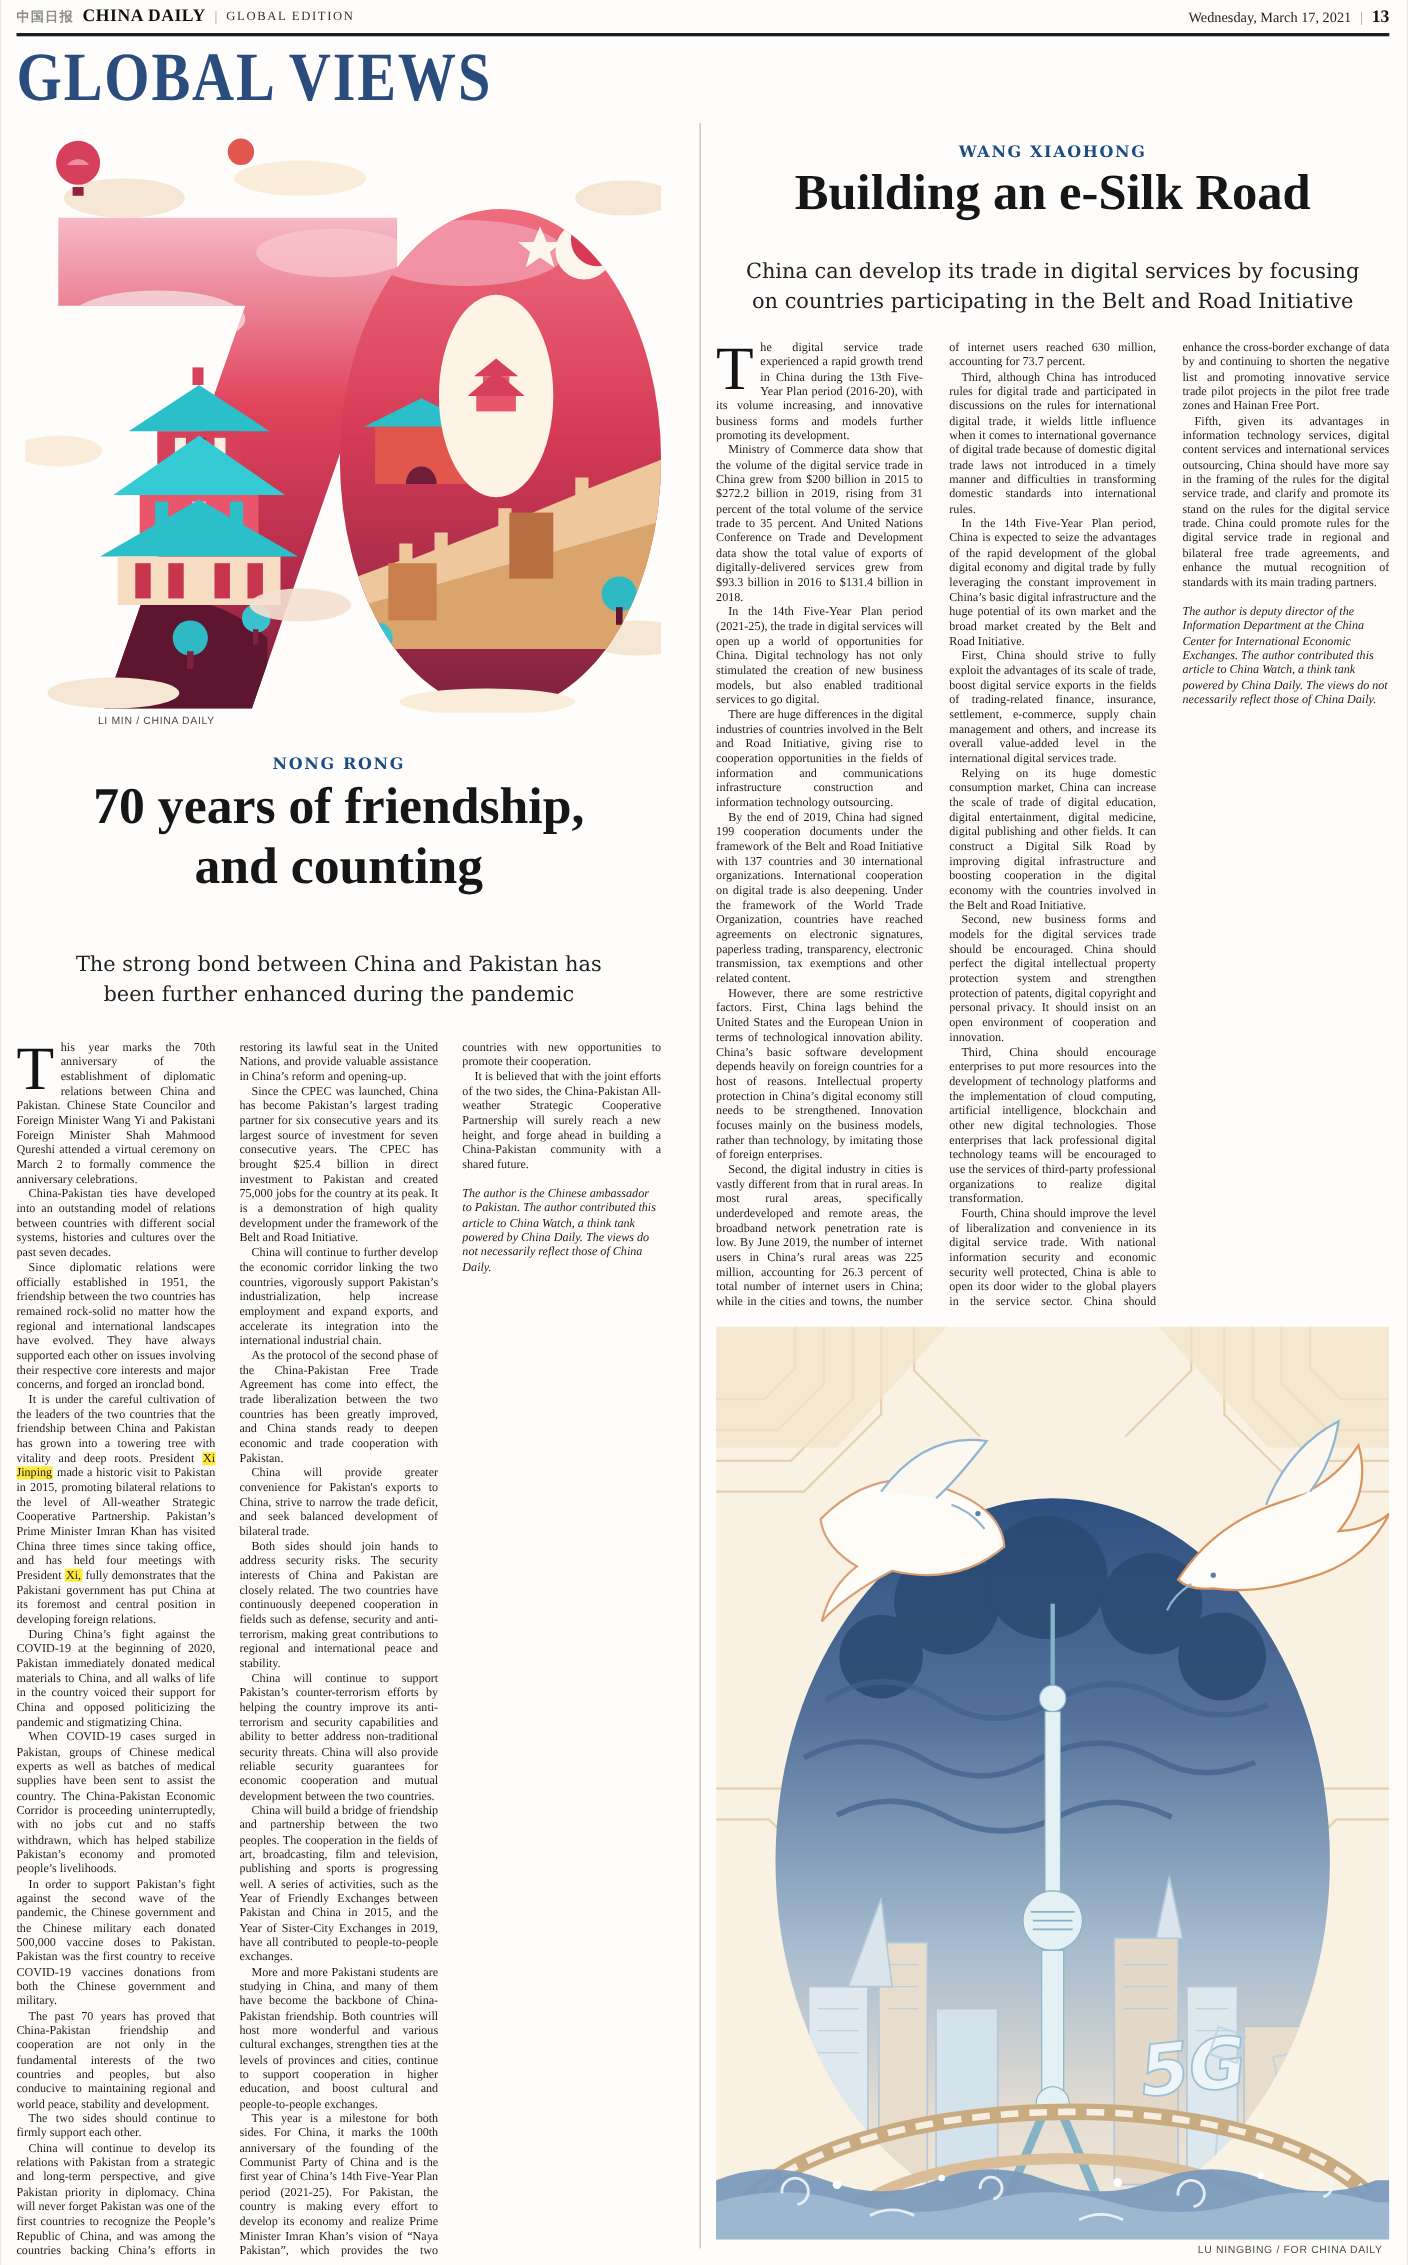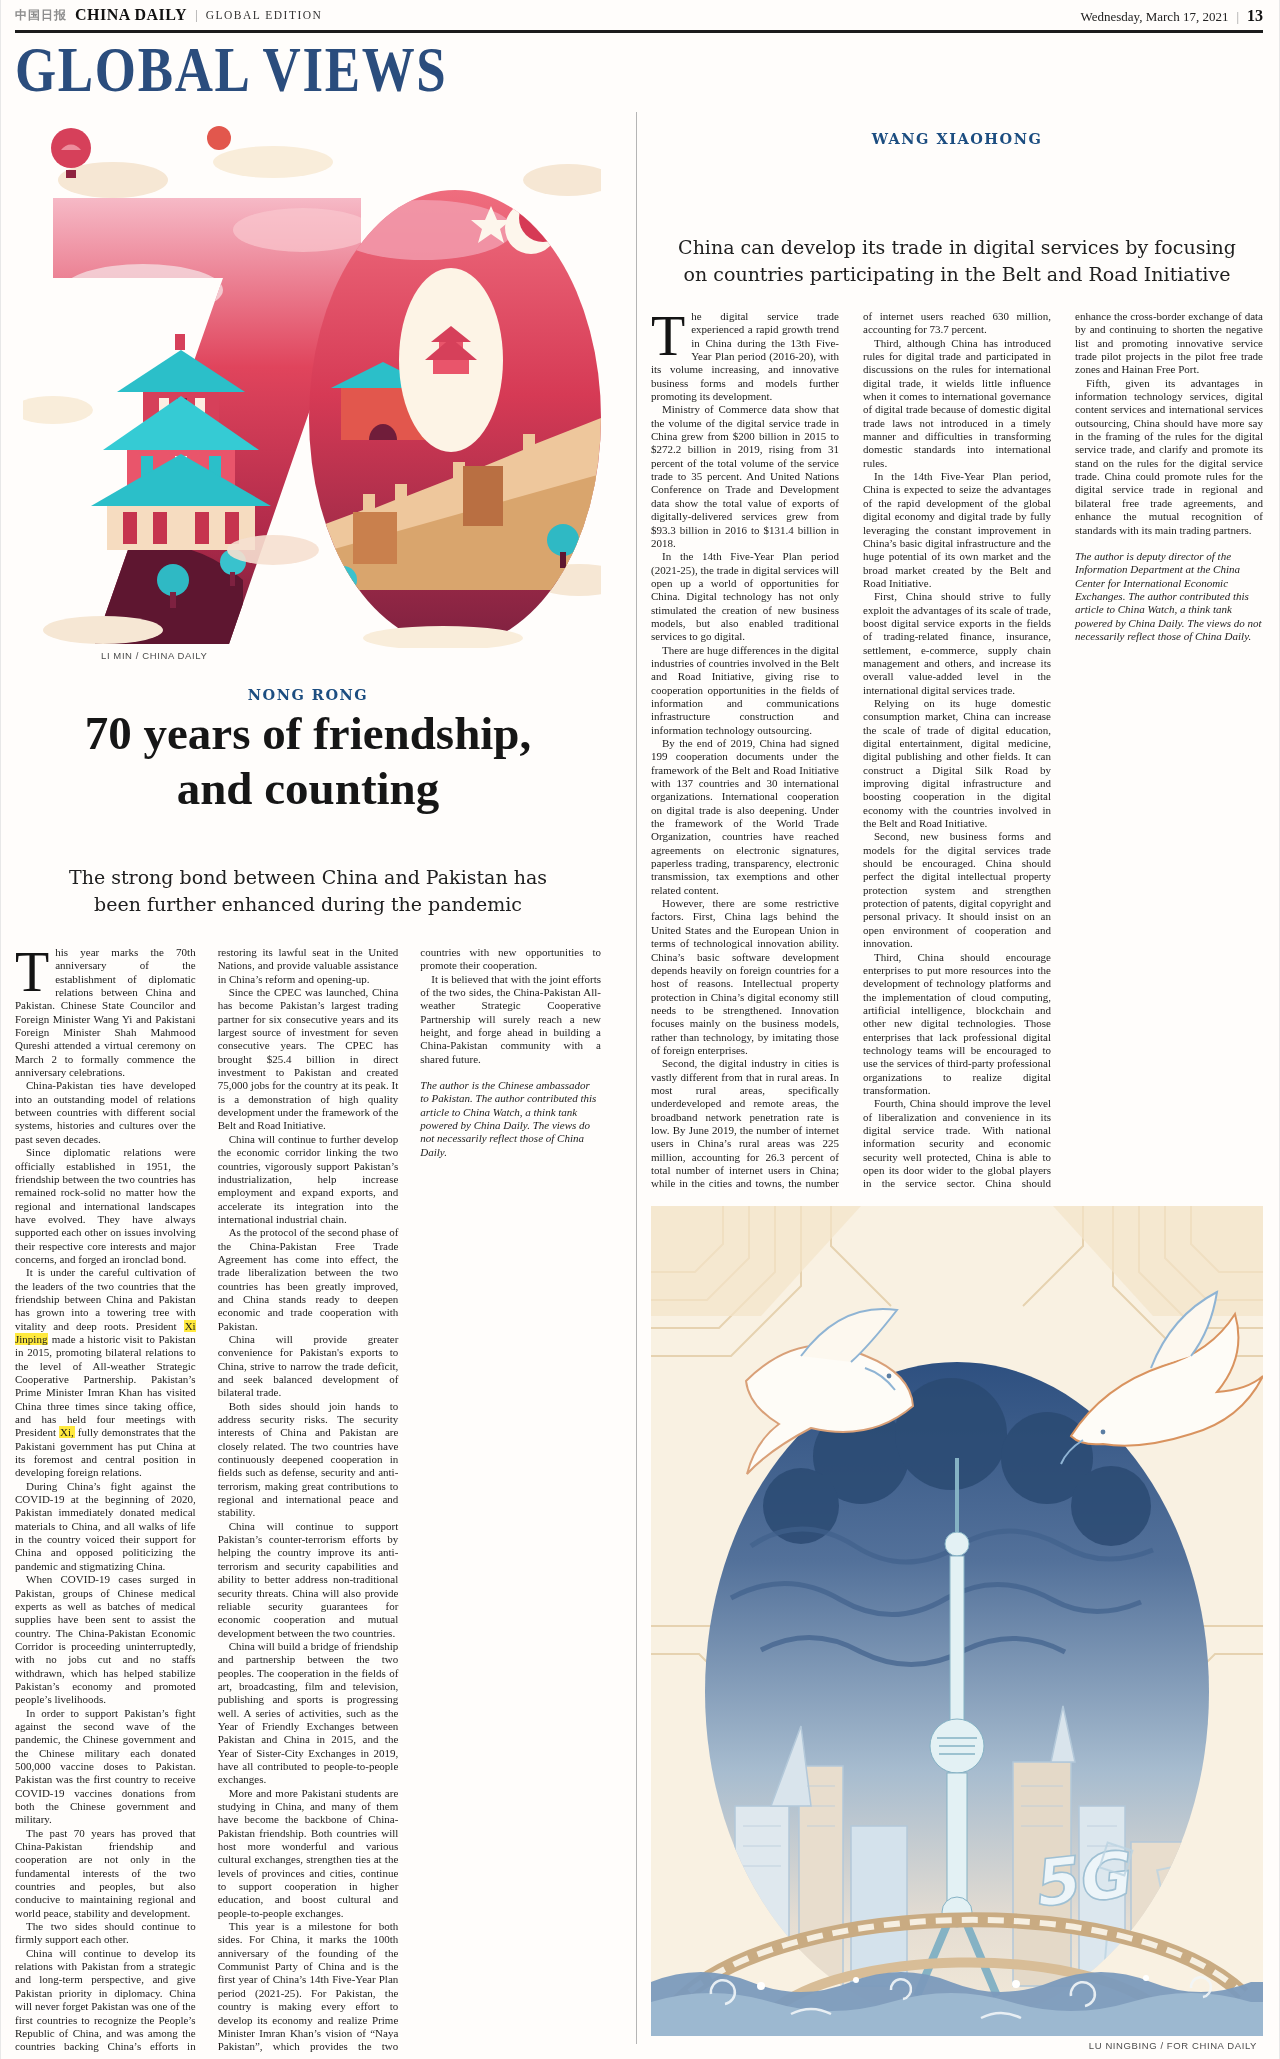--- a/index.html
+++ b/index.html
@@ -156,21 +156,21 @@
     <ellipse cx="428" cy="250" rx="52" ry="92" fill="#fdf4e6"></ellipse>
     <g transform="translate(408,216)">
       <polygon points="20,0 40,16 0,16" fill="#d6405a"></polygon>
       <rect x="8" y="16" width="24" height="12" fill="#e9556b"></rect>
       <polygon points="20,12 46,34 -6,34" fill="#d6405a"></polygon>
       <rect x="2" y="34" width="36" height="14" fill="#e9556b"></rect>
     </g>
     <ellipse cx="80" cy="520" rx="60" ry="14" fill="#f6e7d4"></ellipse>
     <ellipse cx="420" cy="528" rx="80" ry="12" fill="#f9edda"></ellipse>
   </svg>
-  <div class="credit" style="left:100px;top:650px;">LI MIN / CHINA DAILY</div>
+  <div class="credit" style="left:88px;top:650px;">LI MIN / CHINA DAILY</div>
 
   <div class="byline" style="left:14px;width:586px;top:686px;">NONG RONG</div>
 
   <div class="headline" style="left:14px;width:586px;top:706px;font-size:47px;">
     <div>70 years of friendship,</div>
     <div>and counting</div>
   </div>
 
   <div class="standfirst" style="left:64px;width:486px;top:864px;">The strong bond between China and Pakistan has been further enhanced during the pandemic</div>
 
@@ -195,20 +195,21 @@
         <p>China will build a bridge of friendship and partnership between the two peoples. The cooperation in the fields of art, broadcasting, film and television, publishing and sports is progressing well. A series of activities, such as the Year of Friendly Exchanges between Pakistan and China in 2015, and the Year of Sister-City Exchanges in 2019, have all contributed to people-to-people exchanges.</p>
         <p>More and more Pakistani students are studying in China, and many of them have become the backbone of China-Pakistan friendship. Both countries will host more wonderful and various cultural exchanges, strengthen ties at the levels of provinces and cities, continue to support cooperation in higher education, and boost cultural and people-to-people exchanges.</p>
         <p>This year is a milestone for both sides. For China, it marks the 100th anniversary of the founding of the Communist Party of China and is the first year of China’s 14th Five-Year Plan period (2021-25). For Pakistan, the country is making every effort to develop its economy and realize Prime Minister Imran Khan’s vision of “Naya Pakistan”, which provides the two countries with new opportunities to promote their cooperation.</p>
         <p>It is believed that with the joint efforts of the two sides, the China-Pakistan All-weather Strategic Cooperative Partnership will surely reach a new height, and forge ahead in building a China-Pakistan community with a shared future.</p>
       </div>
     <p class="bio">The author is the Chinese ambassador to Pakistan. The author contributed this article to China Watch, a think tank powered by China Daily. The views do not necessarily reflect those of China Daily.</p>
   </div>
 
   <div class="byline" style="left:650px;width:612px;top:130px;">WANG XIAOHONG</div>
 
+  <div class="headline" style="left:650px;width:612px;top:148px;font-size:46px;">Building an e-Silk Road</div>
 
   <div class="standfirst" style="left:676px;width:560px;top:234px;">China can develop its trade in digital services by focusing on countries participating in the Belt and Road Initiative</div>
 
   <div class="body-cols" style="left:650px;top:310px;width:612px;height:888px;column-gap:24px;">
     <div class="paras">
         <p class="first">The digital service trade experienced a rapid growth trend in China during the 13th Five-Year Plan period (2016-20), with its volume increasing, and innovative business forms and models further promoting its development.</p>
         <p>Ministry of Commerce data show that the volume of the digital service trade in China grew from $200 billion in 2015 to $272.2 billion in 2019, rising from 31 percent of the total volume of the service trade to 35 percent. And United Nations Conference on Trade and Development data show the total value of exports of digitally-delivered services grew from $93.3 billion in 2016 to $131.4 billion in 2018.</p>
         <p>In the 14th Five-Year Plan period (2021-25), the trade in digital services will open up a world of opportunities for China. Digital technology has not only stimulated the creation of new business models, but also enabled traditional services to go digital.</p>
         <p>There are huge differences in the digital industries of countries involved in the Belt and Road Initiative, giving rise to cooperation opportunities in the fields of information and communications infrastructure construction and information technology outsourcing.</p>
         <p>By the end of 2019, China had signed 199 cooperation documents under the framework of the Belt and Road Initiative with 137 countries and 30 international organizations. International cooperation on digital trade is also deepening. Under the framework of the World Trade Organization, countries have reached agreements on electronic signatures, paperless trading, transparency, electronic transmission, tax exemptions and other related content.</p>

